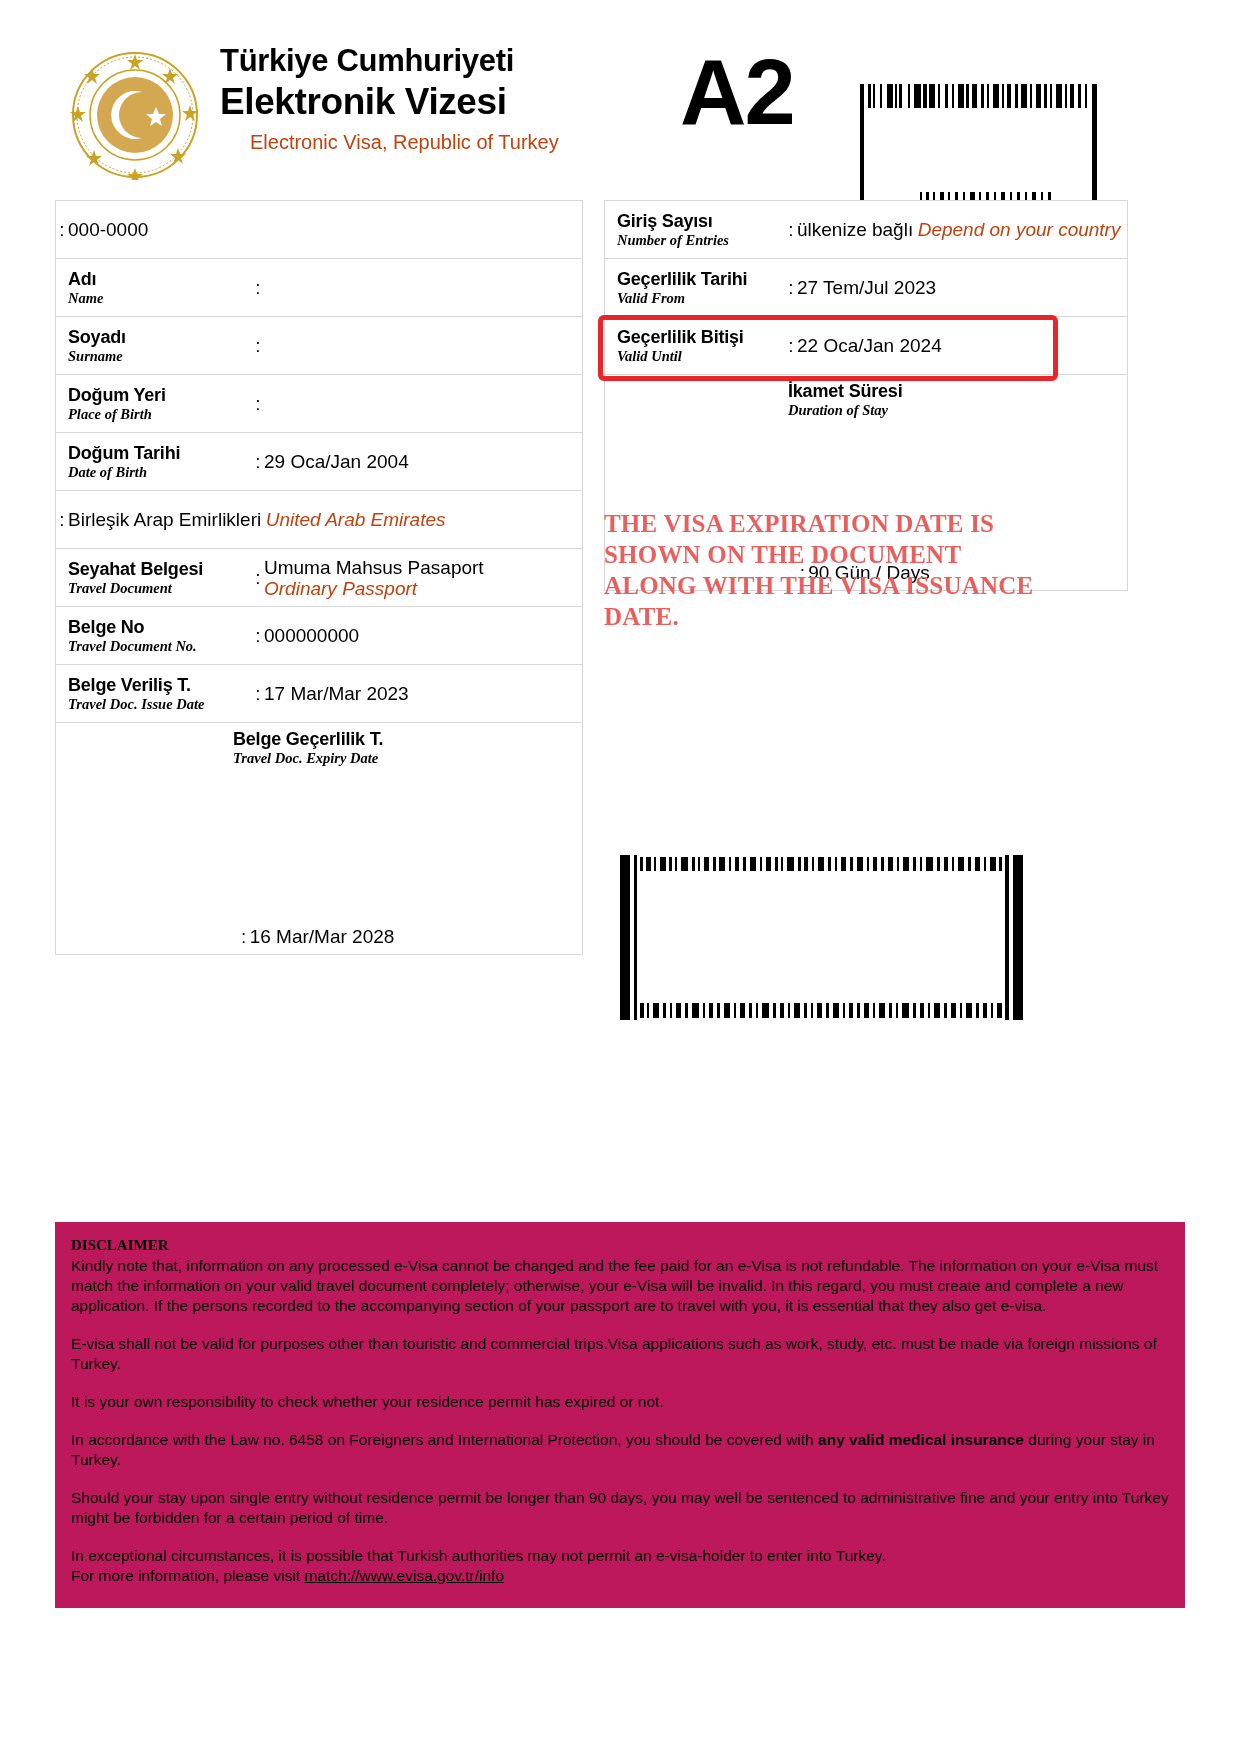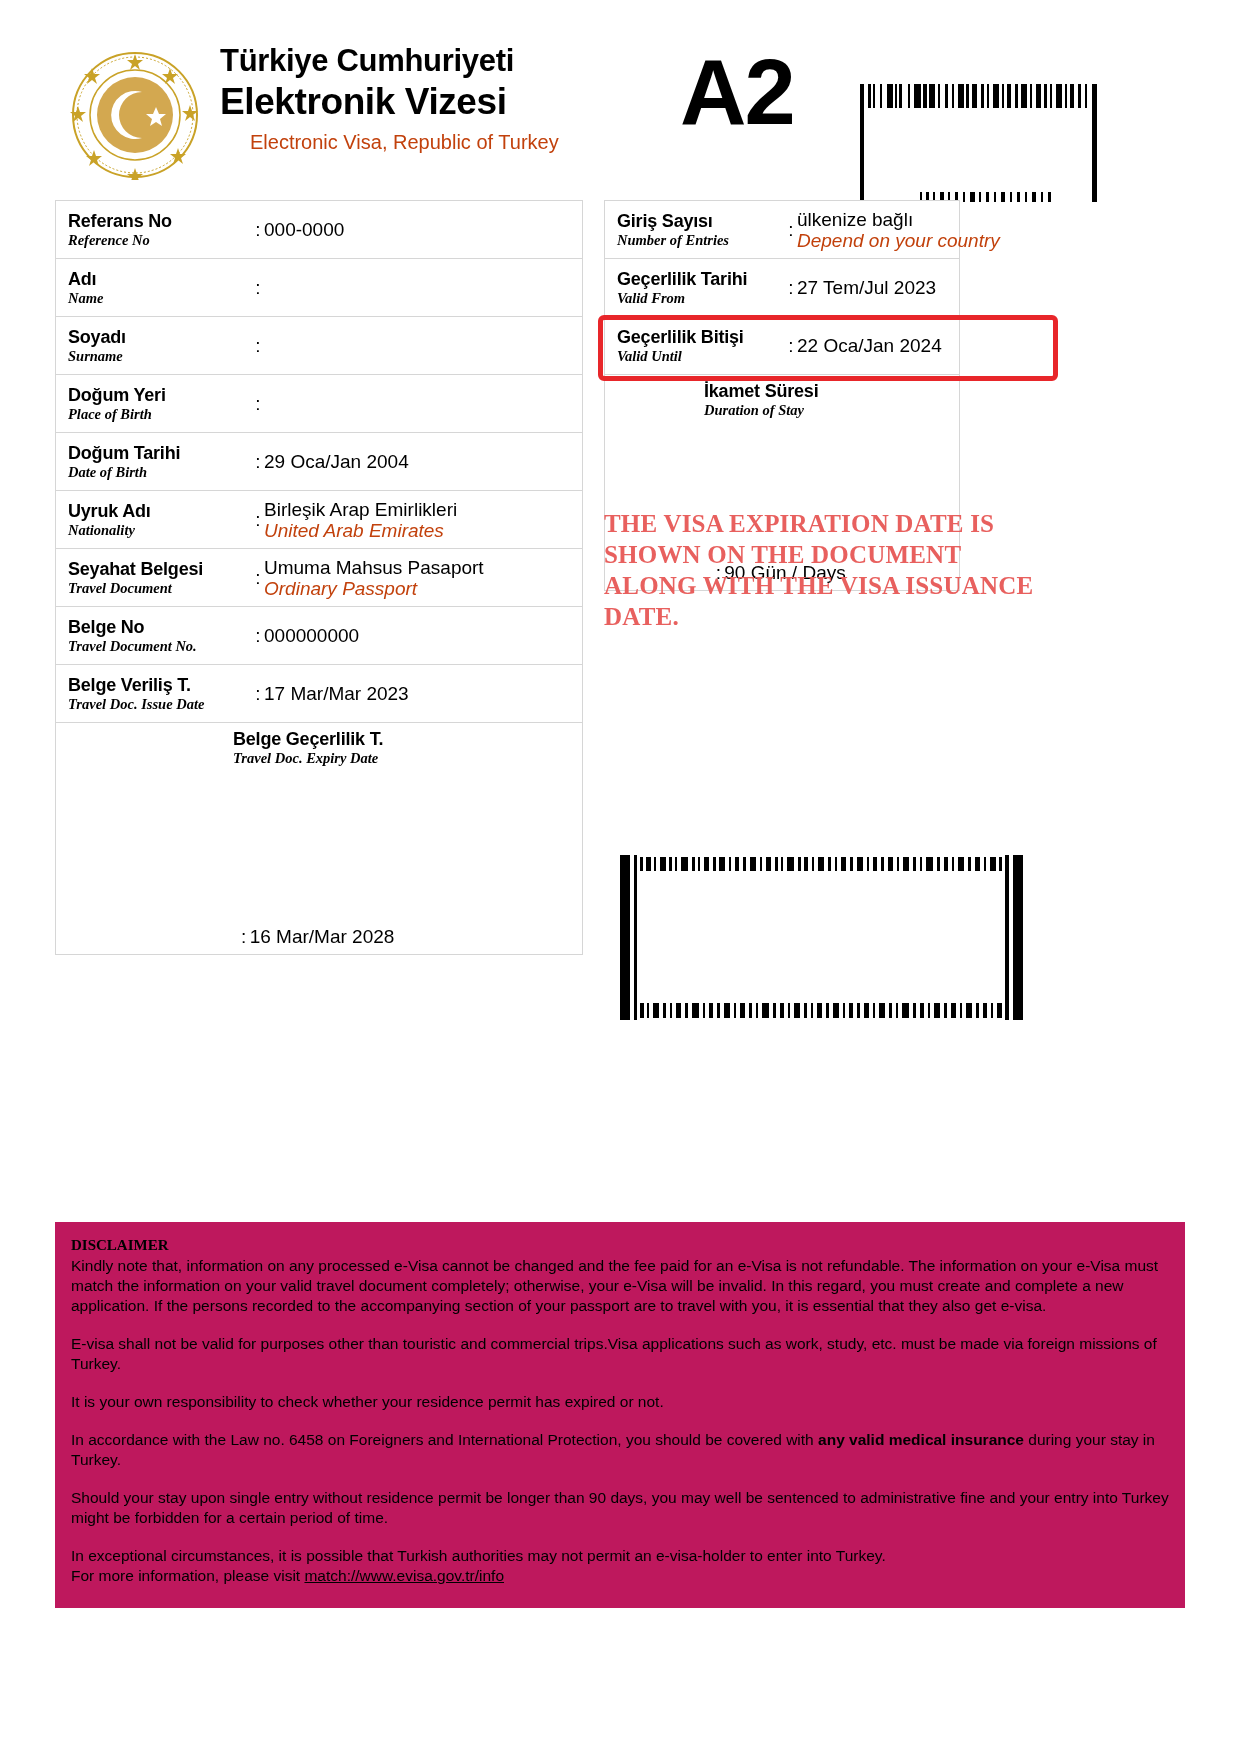--- a/index.html
+++ b/index.html
@@ -87,21 +87,21 @@
     box-sizing: border-box;
   }
   .table-left {
     left: 55px;
     top: 200px;
     width: 528px;
   }
   .table-right {
     left: 604px;
     top: 200px;
-    width: 356px;
+    width: 524px;
   }
   .row {
     display: flex;
     border-bottom: 1px solid #d6d6d6;
     box-sizing: border-box;
     min-height: 58px;
     align-items: center;
   }
   .row:last-child { border-bottom: none; flex-direction: column; }
 
@@ -318,24 +318,20 @@
         <rect x="181" y="108" width="2" height="10"></rect>
           <rect x="188" y="108" width="3" height="10"></rect>
       </g>
     </svg>
   </div>
 </div>
 
 <div class="table table-left">
 
   <div class="row">
-    <div class="lbl">
-      <div class="lbl-tr">Referans No</div>
-      <div class="lbl-en">Reference No</div>
-    </div>
     <div class="val">
       <span class="colon">:</span>
       <span class="val-text">
         <span class="val-tr">000-0000</span>
       </span>
     </div>
   </div>
 
   <div class="row">
     <div class="lbl">
@@ -383,24 +379,20 @@
     </div>
     <div class="val">
       <span class="colon">:</span>
       <span class="val-text">
         <span class="val-tr">29 Oca/Jan 2004</span>
       </span>
     </div>
   </div>
 
   <div class="row">
-    <div class="lbl">
-      <div class="lbl-tr">Uyruk Adı</div>
-      <div class="lbl-en">Nationality</div>
-    </div>
     <div class="val">
       <span class="colon">:</span>
       <span class="val-text">
         <span class="val-tr">Birleşik Arap Emirlikleri</span>
         <span class="val-en">United Arab Emirates</span>
       </span>
     </div>
   </div>
 
   <div class="row">

